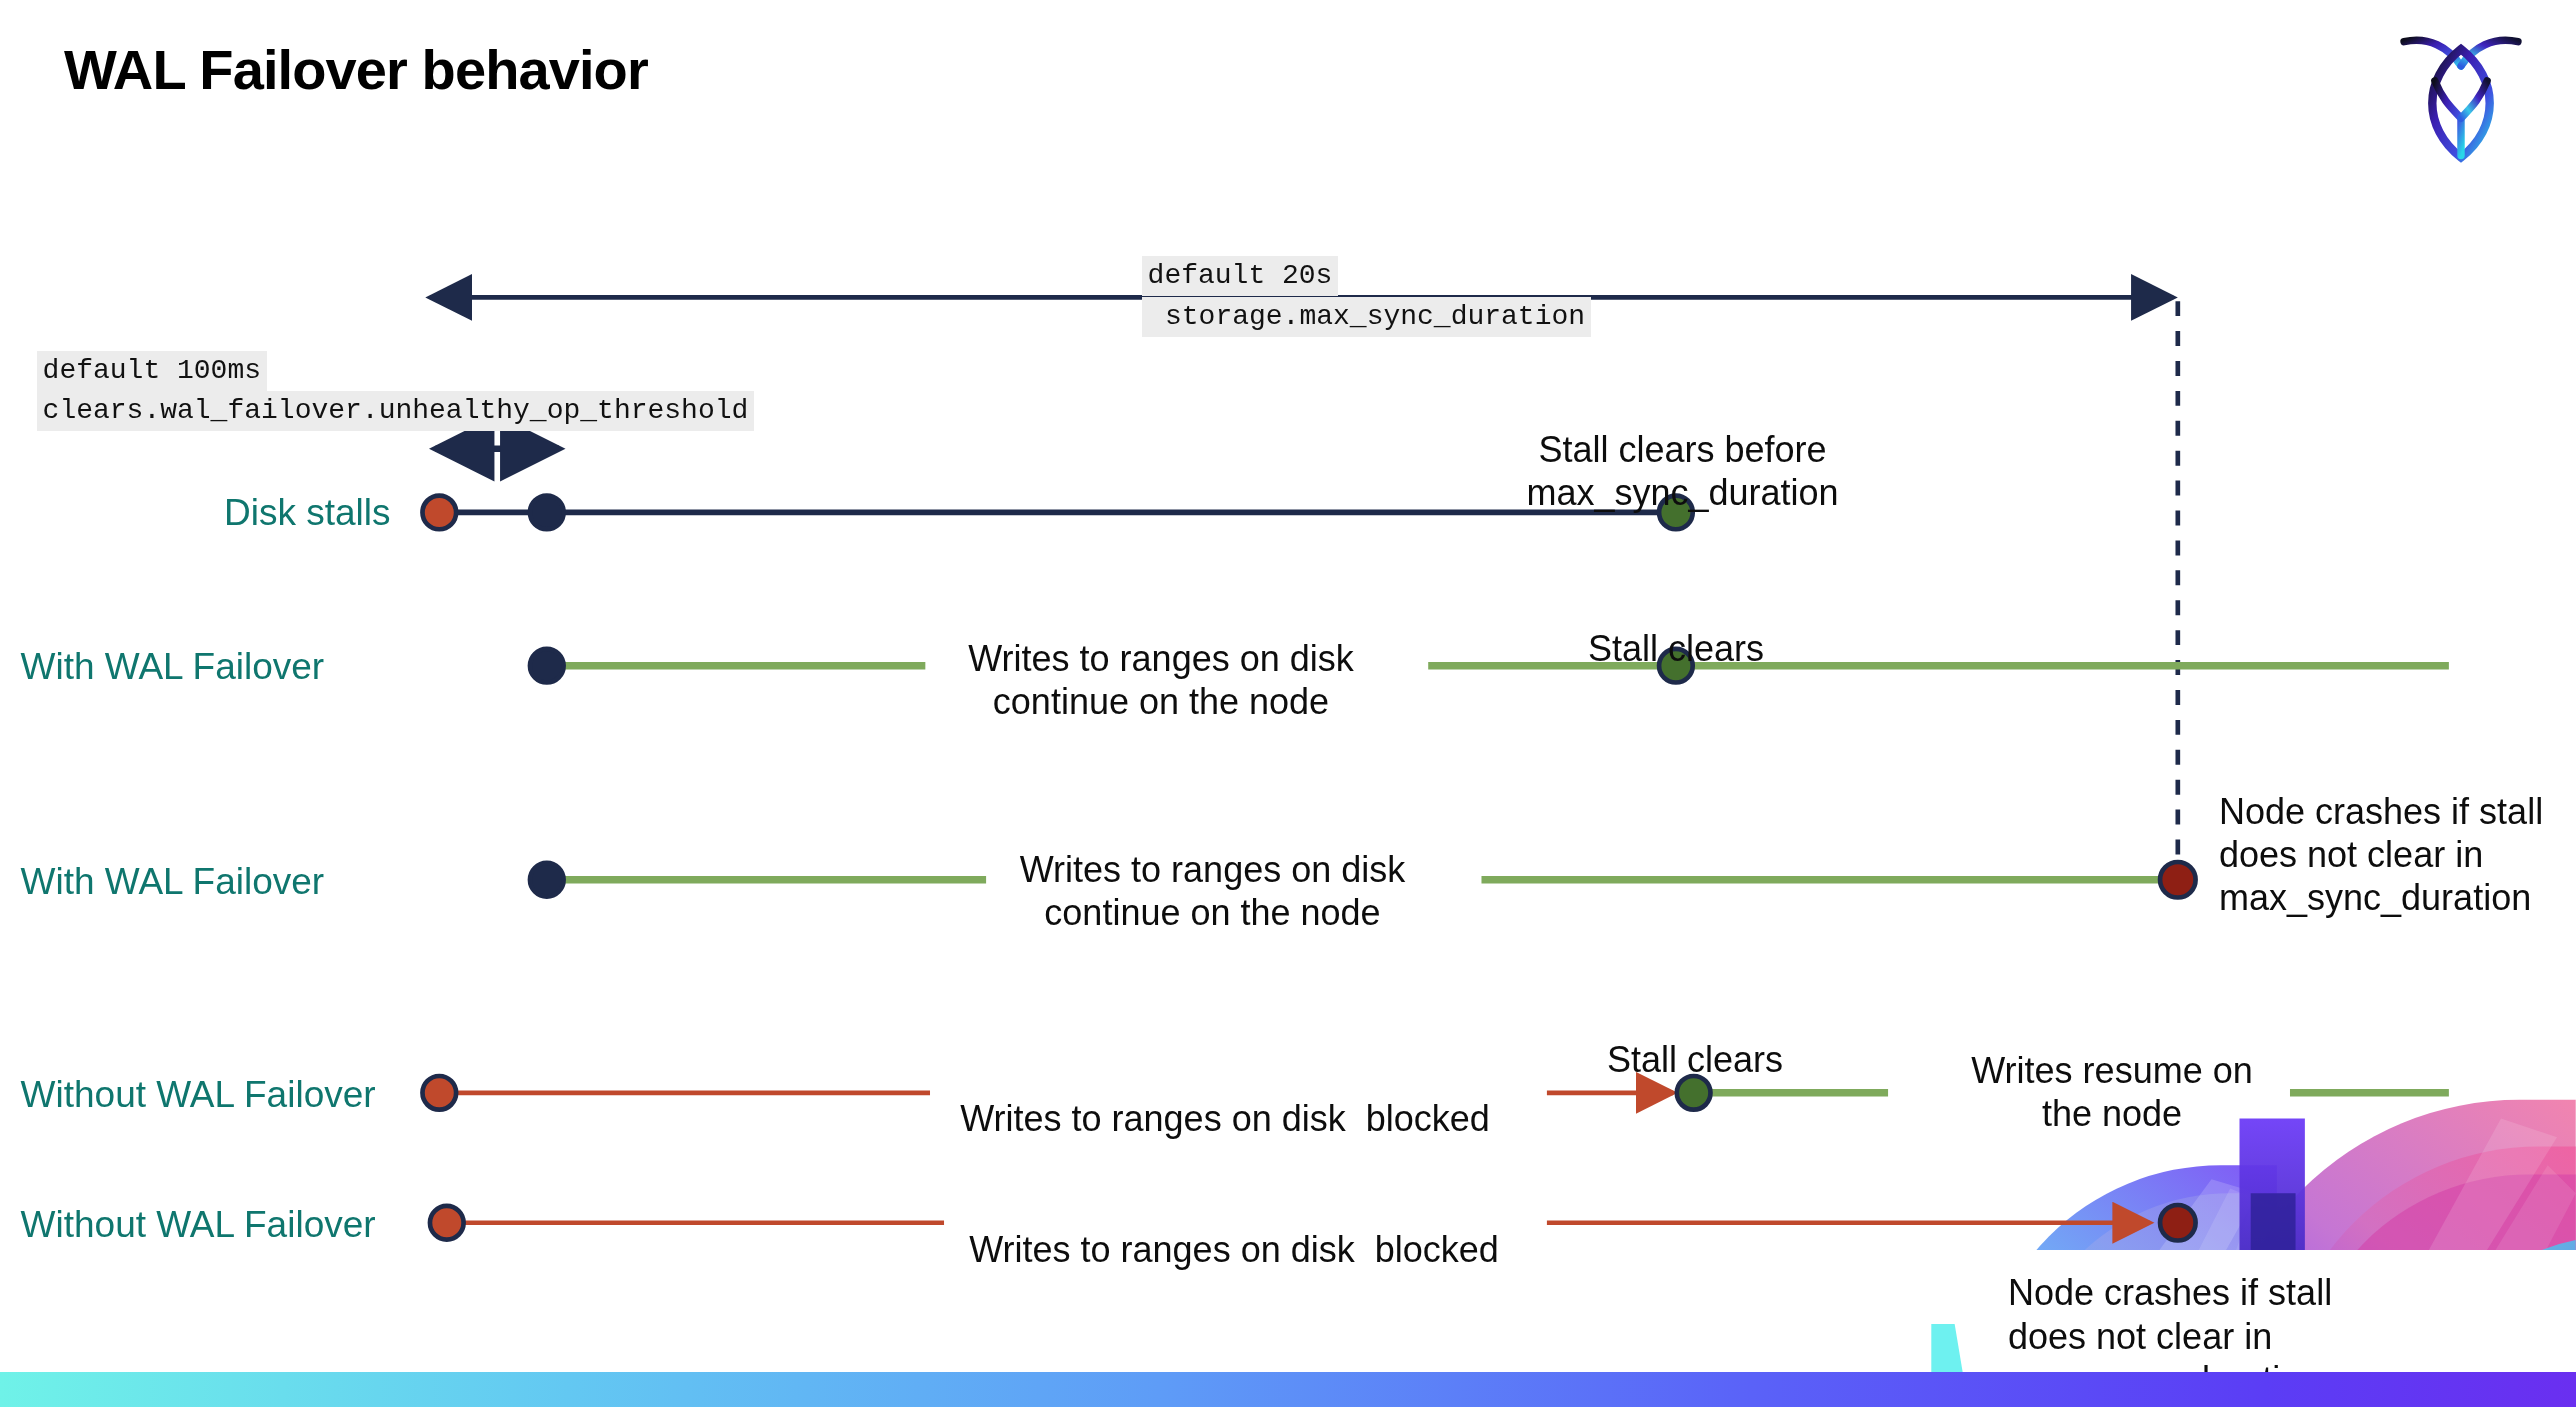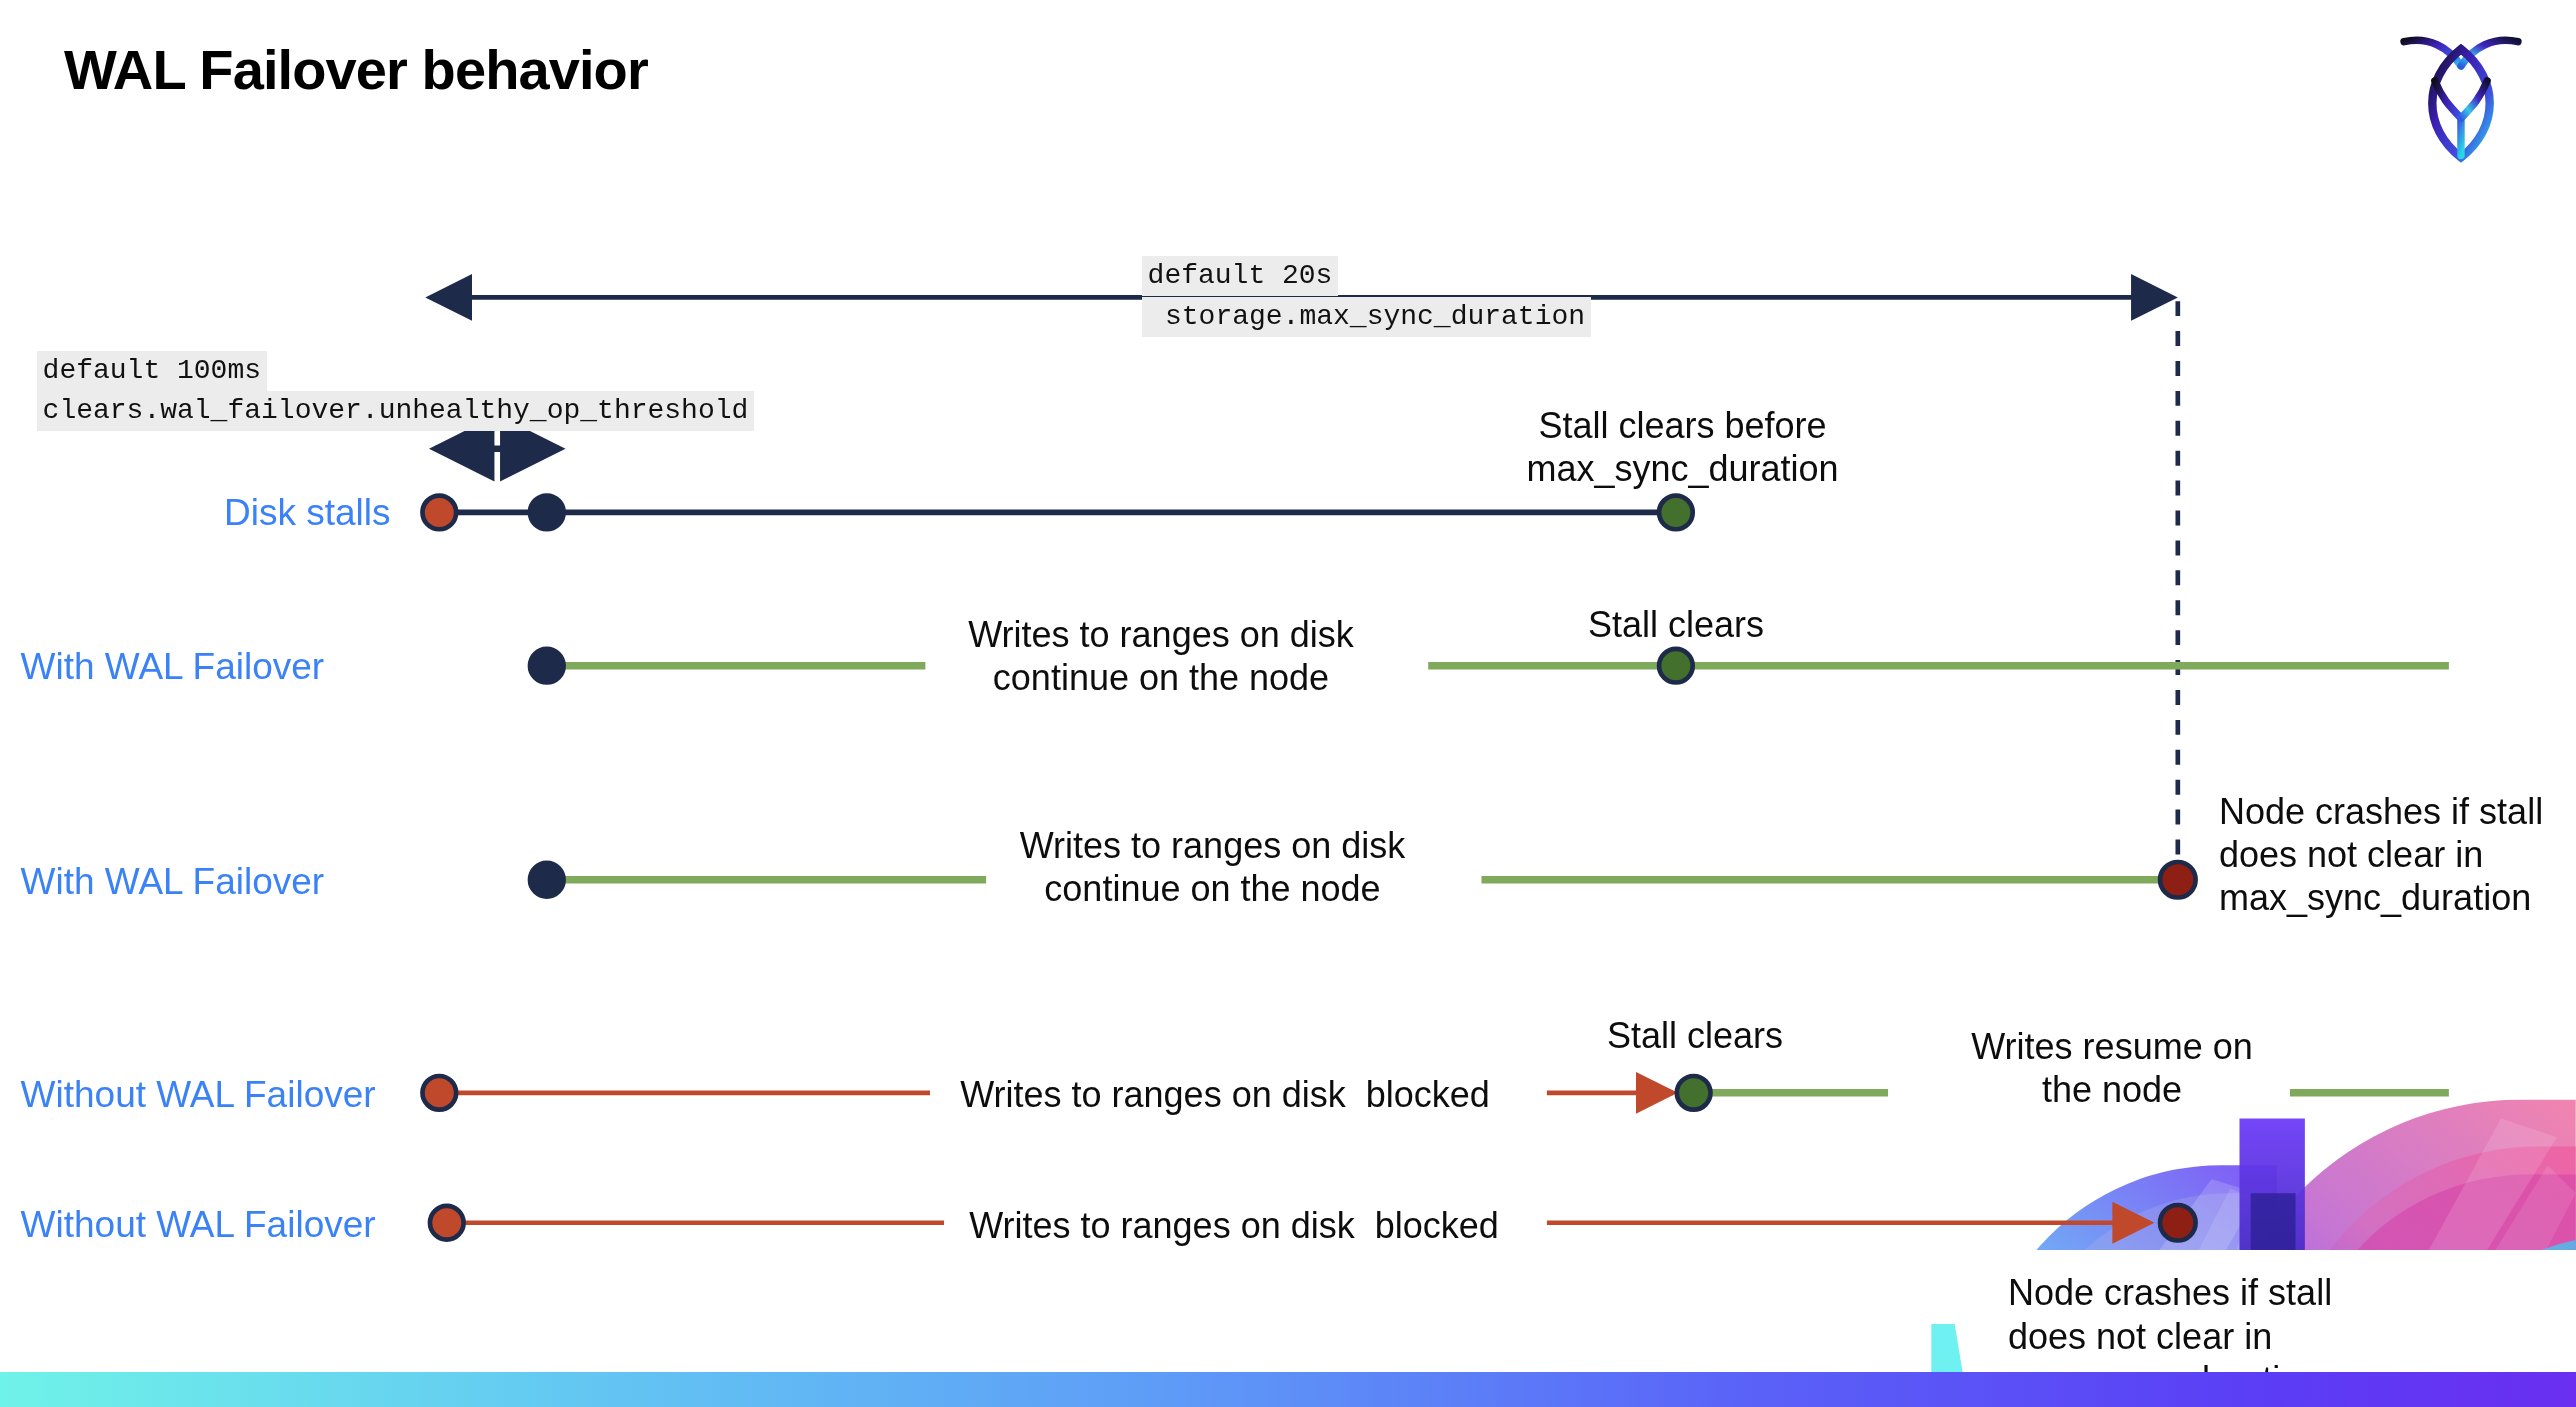--- a/index.html
+++ b/index.html
@@ -44,25 +44,25 @@
     padding:1.9px 5.6px;
     white-space:pre;
   }
 
   
   .lbl{
     position:absolute;color:#0d0d0d;
     font-family:"Liberation Sans", sans-serif;
     font-size:36px;line-height:1.20;white-space:pre;
   }
-  .lbl.c{text-align:center;}
+  .lbl.c{text-align:center;margin-top:24px;}
   .lbl.l{text-align:left;}
 
   .row-label{
-    position:absolute;color:#3b82f6;
+    position:absolute;color:#0f766e;
     font-family:"Liberation Sans", sans-serif;
     font-size:37px;line-height:1.2;white-space:nowrap;
   }
 
   
   .callout-box{
     position:absolute;background:#ffffff;
   }
   .callout-box .txt{
     position:absolute;left:34px;top:20.6px;

